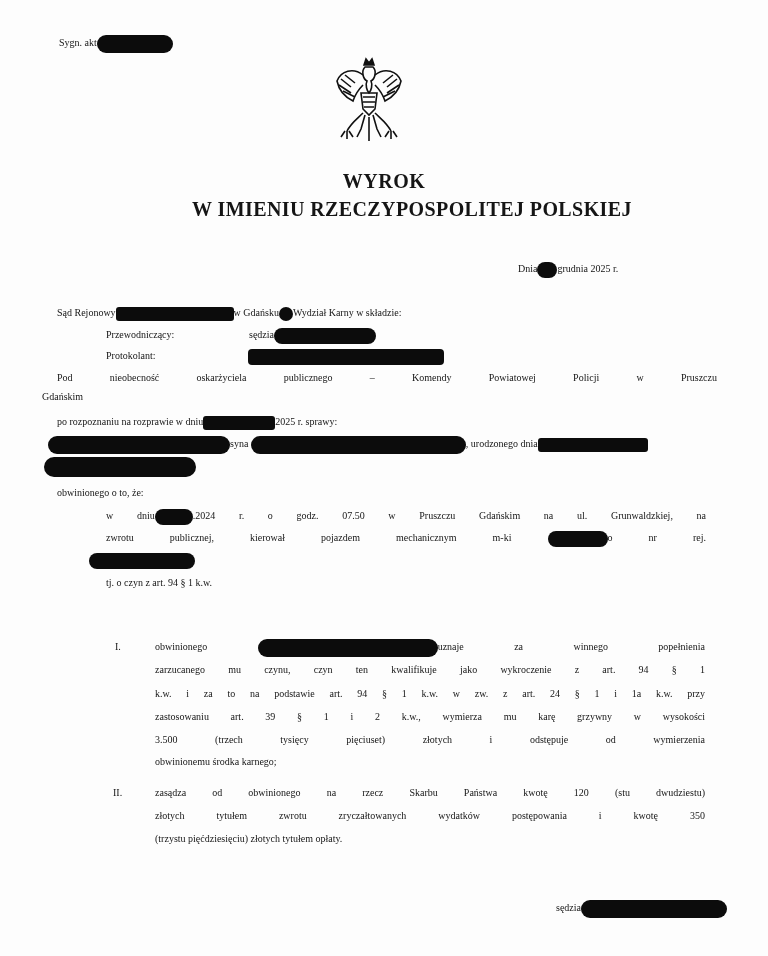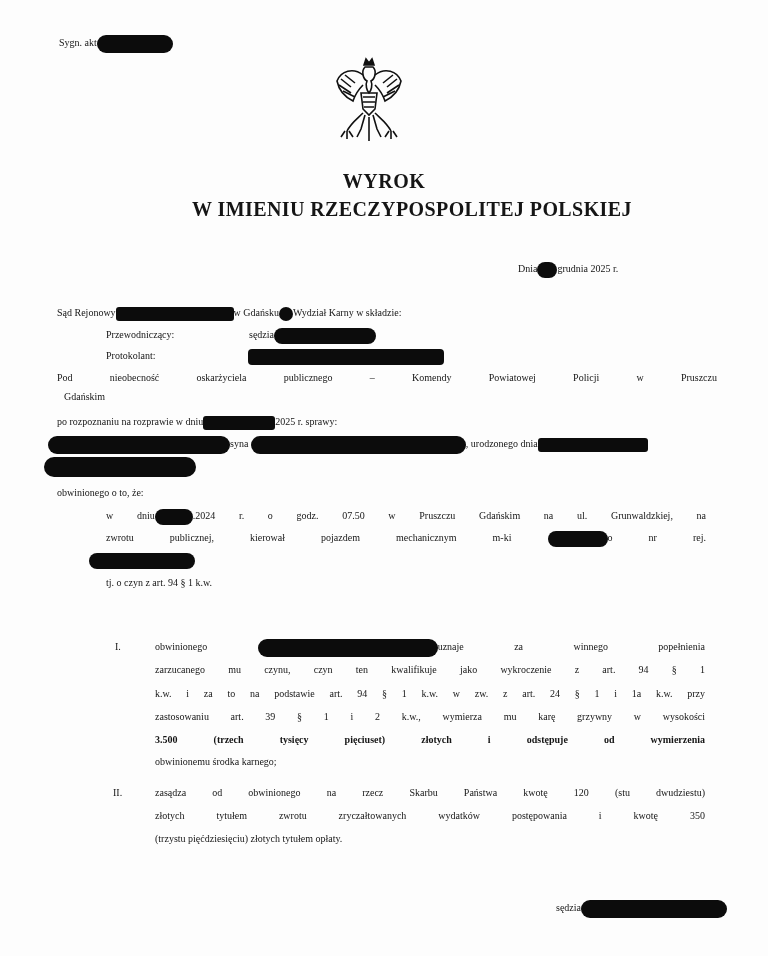--- a/index.html
+++ b/index.html
@@ -54,21 +54,21 @@
 <div class="abs t" style="left:249px; top:325px;">
   <span>sędzia</span><span class="redact" style="width:102px;height:16px;"></span>
 </div>
 
 <div class="abs t" style="left:106px; top:346px;">Protokolant:</div>
 <span class="abs redact" style="left:248px; top:349px; width:196px; height:16px; border-radius:4px;"></span>
 
 <div class="abs t" style="left:57px; top:368px; width:660px;">
   <div class="just">Pod nieobecność oskarżyciela publicznego – Komendy Powiatowej Policji w Pruszczu</div>
 </div>
-<div class="abs t" style="left:64px; top:387px;text-align:right;">Gdańskim</div>
+<div class="abs t" style="left:42px; top:387px;text-align:right;">Gdańskim</div>
 
 <div class="abs t" style="left:57px; top:412px;">
   <span>po rozpoznaniu na rozprawie w dniu</span><span class="redact" style="width:72px;height:14px;border-radius:3px;"></span><span>2025 r. sprawy:</span>
 </div>
 
 <div class="abs t" style="left:48px; top:434px;">
   <span class="redact" style="width:182px;height:18px;"></span><span style="margin-left:0;">syna</span>
   <span class="redact" style="width:215px;height:18px;"></span><span>, urodzonego dnia</span><span class="redact" style="width:110px;height:14px;border-radius:3px;"></span>
 </div>
 <span class="abs redact" style="left:44px; top:457px; width:152px; height:20px; border-radius:10px;"></span>
@@ -92,21 +92,21 @@
 </div>
 <div class="abs t" style="left:155px; top:660px; width:550px;font-family:Liberation Serif, serif;">
     <div class="just">zarzucanego mu czynu, czyn ten kwalifikuje  jako wykroczenie z art. 94 § 1</div>
   </div>
 <div class="abs t" style="left:155px; top:684px; width:550px;">
     <div class="just">k.w. i za to na podstawie art. 94 § 1 k.w. w zw. z art. 24 § 1 i 1a k.w. przy</div>
   </div>
 <div class="abs t" style="left:155px; top:707px; width:550px;">
     <div class="just">zastosowaniu art. 39 § 1 i 2 k.w., wymierza mu karę grzywny w wysokości</div>
   </div>
-<div class="abs t" style="left:155px; top:730px; width:550px;font-weight:bold;">
+<div class="abs t" style="left:155px; top:730px; width:550px;">
     <div class="just">3.500 (trzech tysięcy pięciuset) złotych i odstępuje od wymierzenia</div>
   </div>
 <div class="abs t" style="left:155px; top:752px;">obwinionemu środka karnego;</div>
 
 <div class="abs t" style="left:113px; top:783px;">II.</div>
 <div class="abs t" style="left:155px; top:783px; width:550px;">
     <div class="just">zasądza od obwinionego na rzecz Skarbu Państwa kwotę 120 (stu dwudziestu)</div>
   </div>
 <div class="abs t" style="left:155px; top:806px; width:550px;">
     <div class="just">złotych tytułem zwrotu zryczałtowanych wydatków postępowania i kwotę 350</div>

